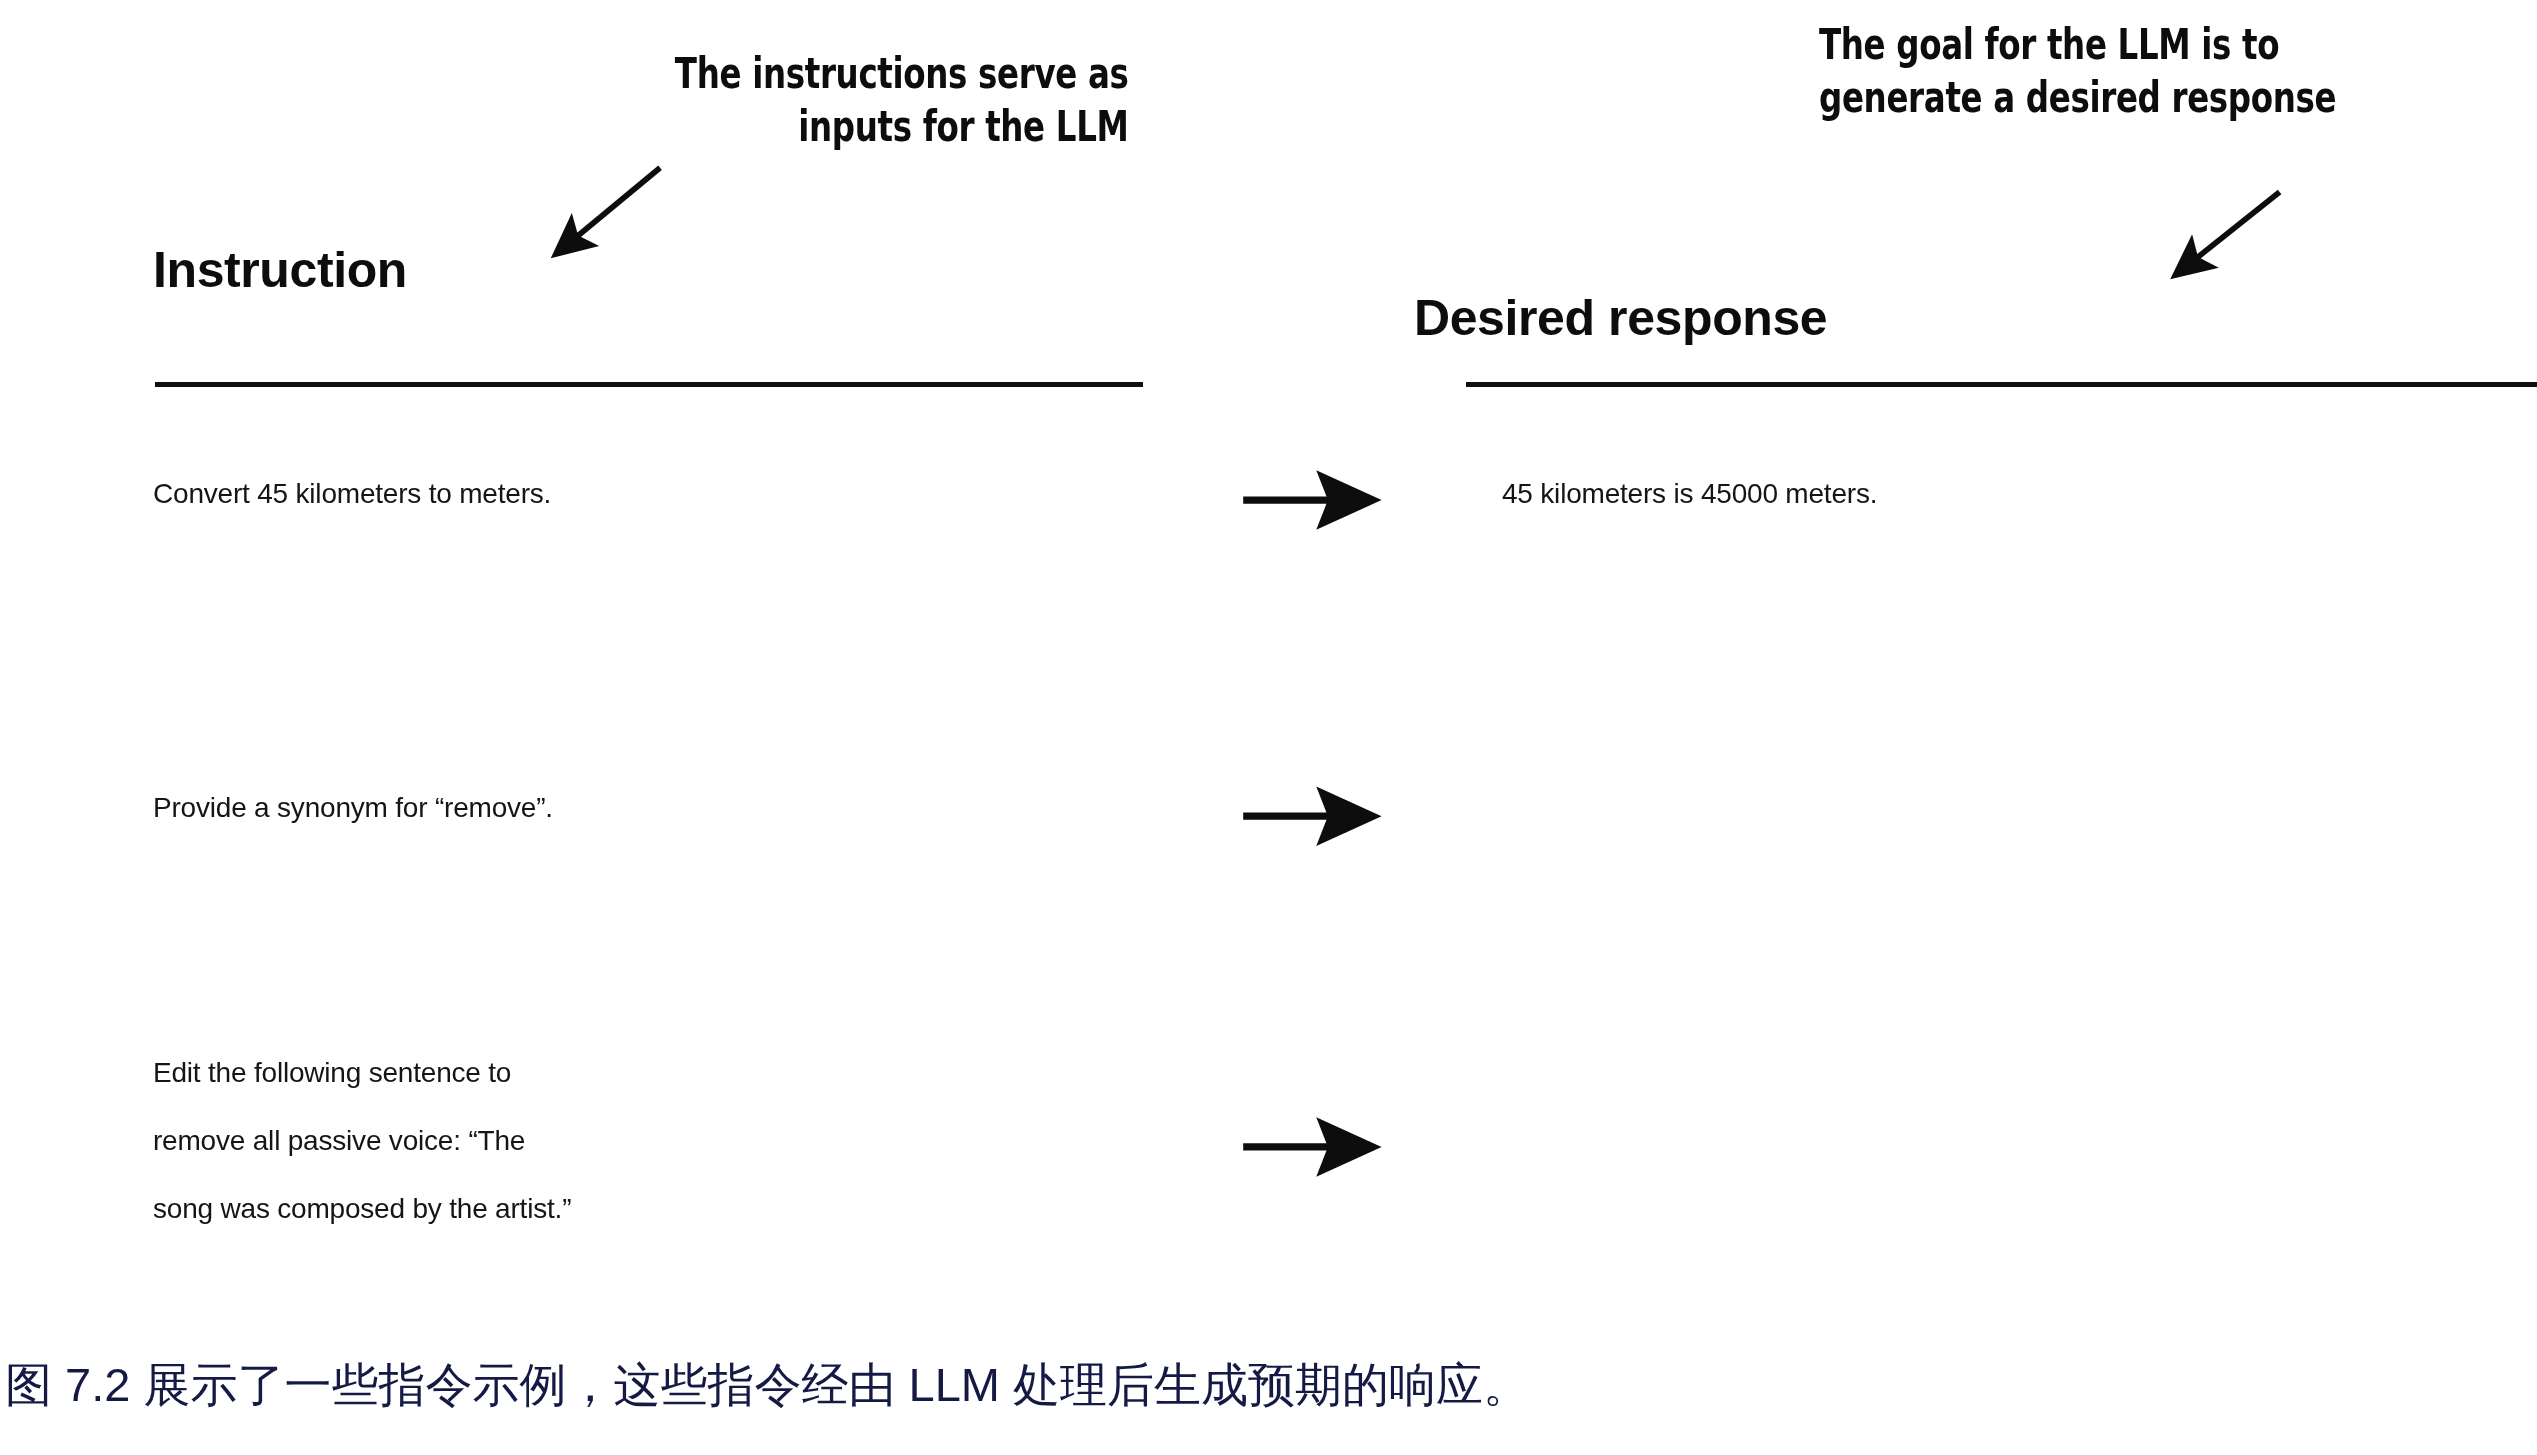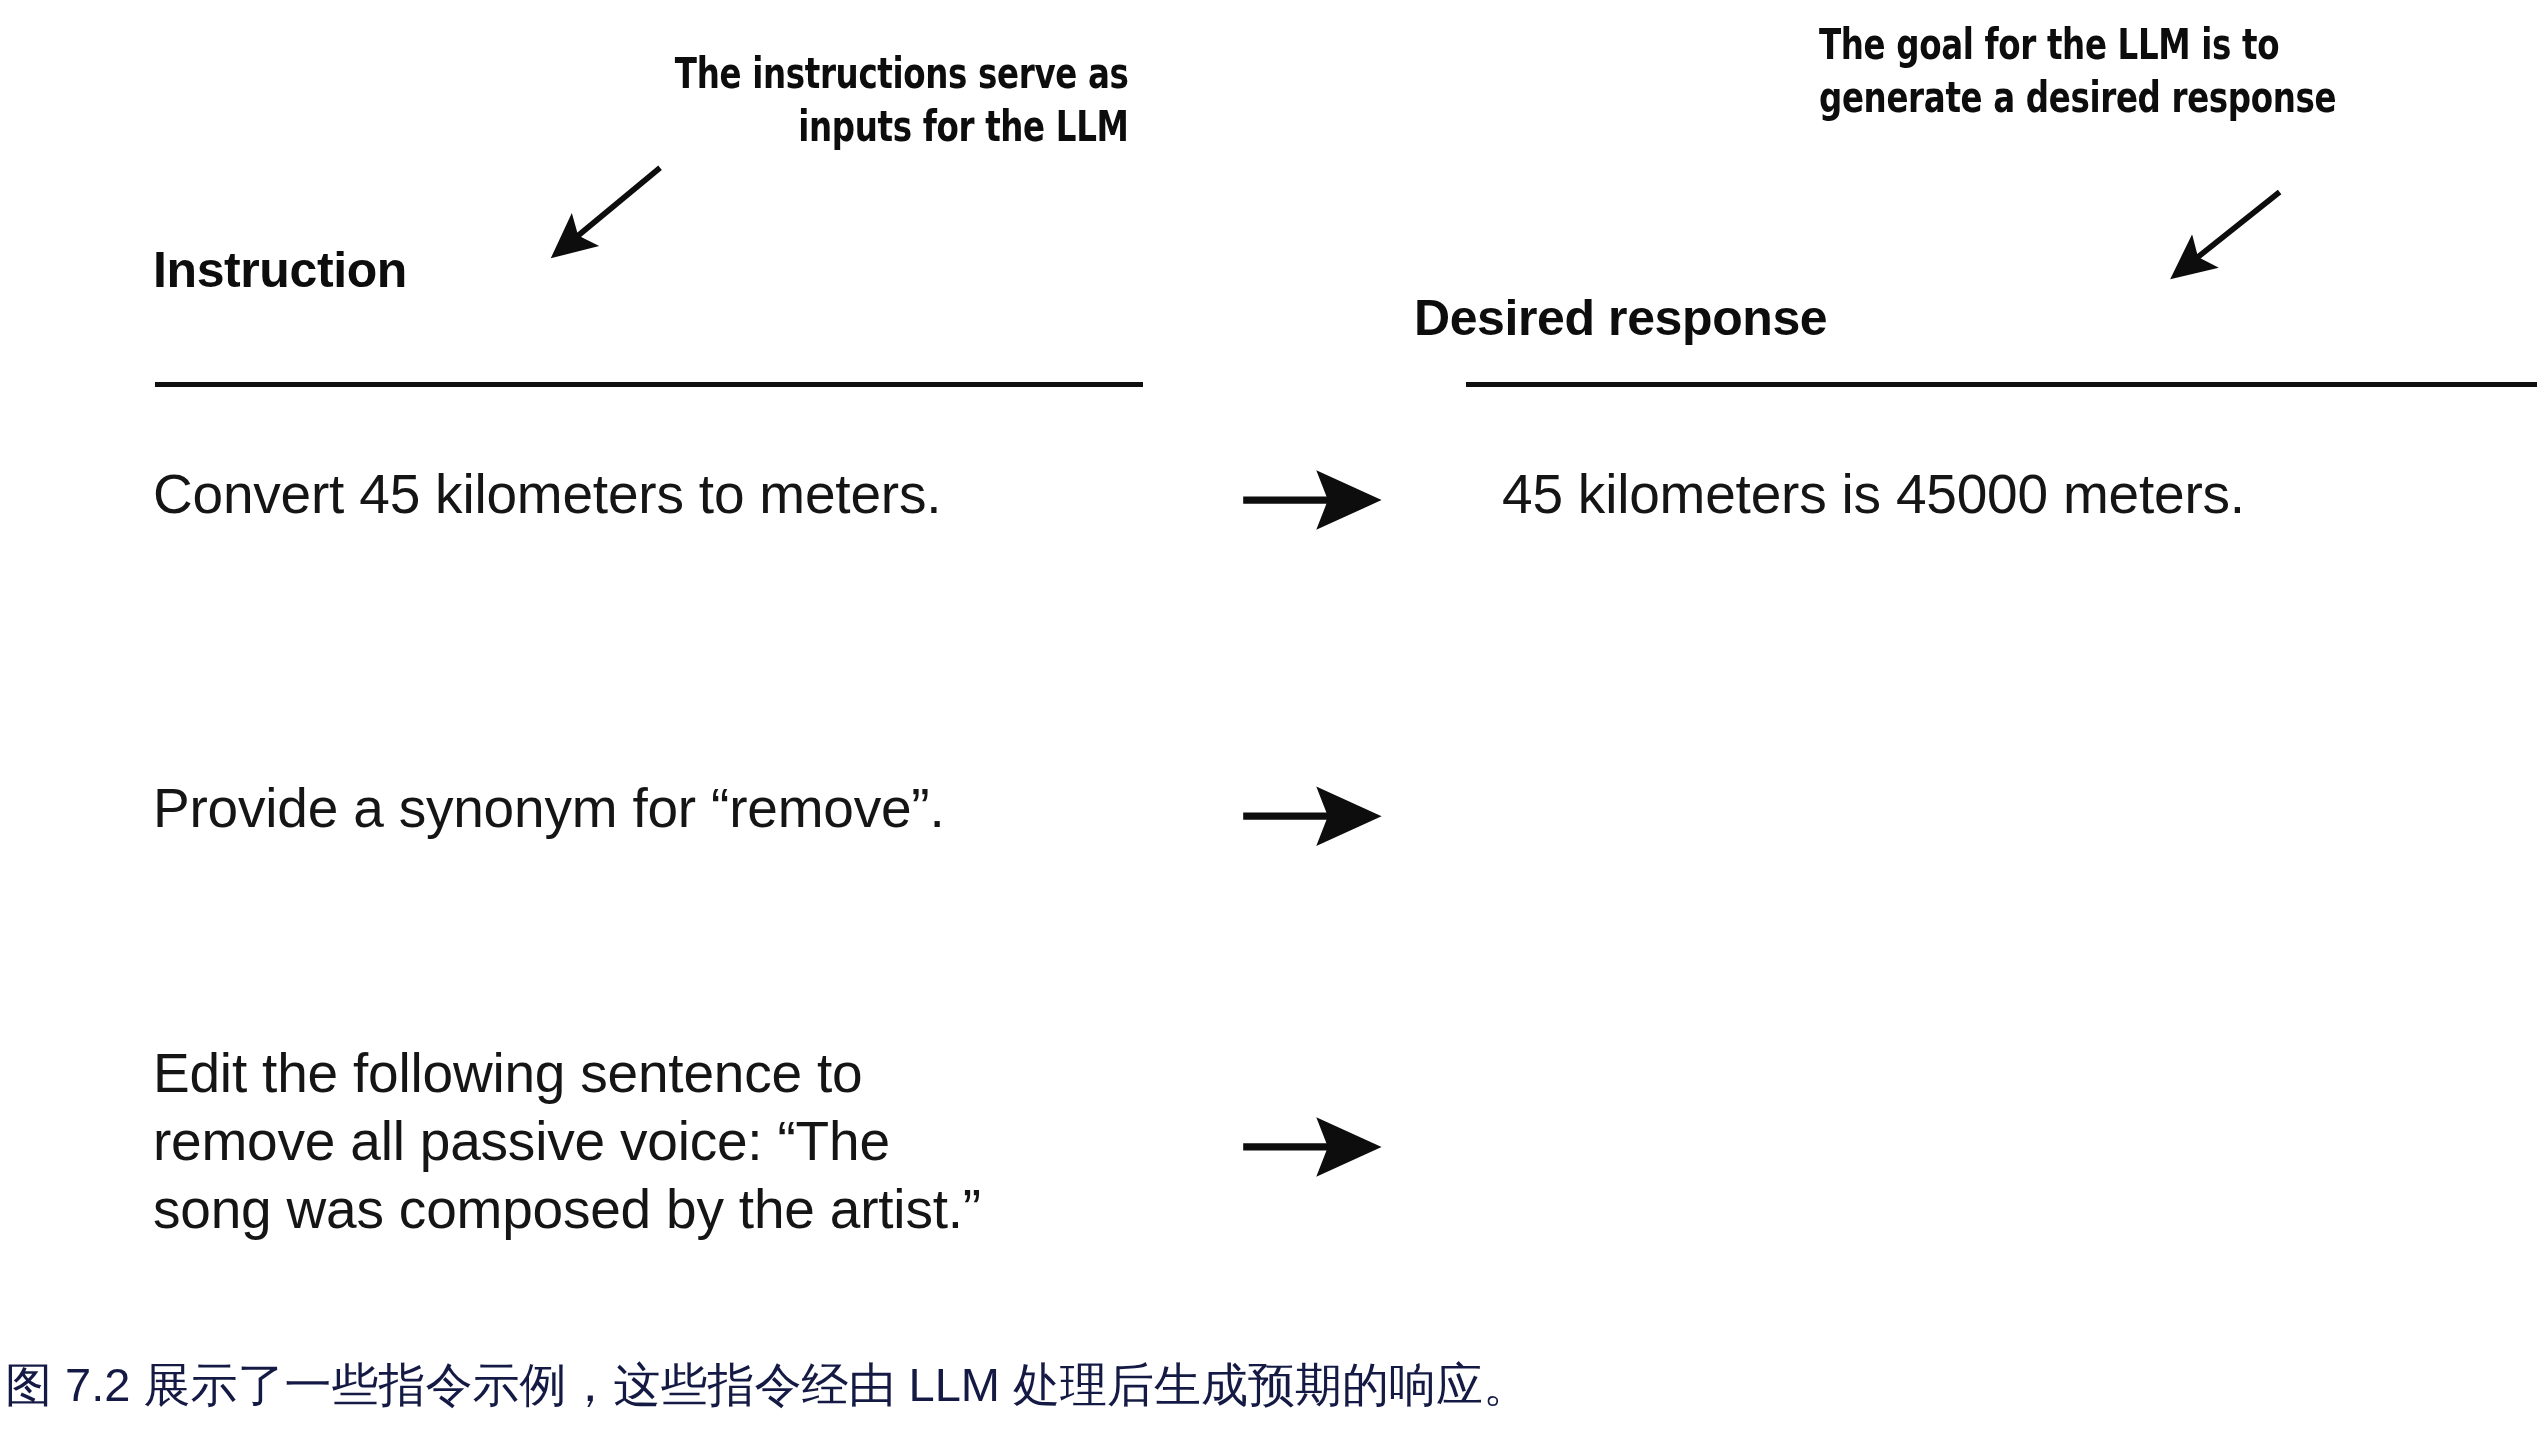--- a/index.html
+++ b/index.html
@@ -73,21 +73,21 @@
     top: 382px;
   }
   .rule-left  { left: 155px;  width: 988px; }
   .rule-right { left: 1466px; width: 1072px; }
 
   
   .cell {
     position: absolute;
     font-family: "Liberation Sans", sans-serif;
     font-weight: 400;
-    font-size: 55px;
+    font-size: 28px;
     line-height: 68px;
     color: #151515;
     white-space: pre-line;
     letter-spacing: -0.2px;
   }
   .cell-left  { left: 153px; }
   .cell-right { left: 1502px; }
 
   .row1-left  { top: 460px; }
   .row1-right { top: 460px; }

